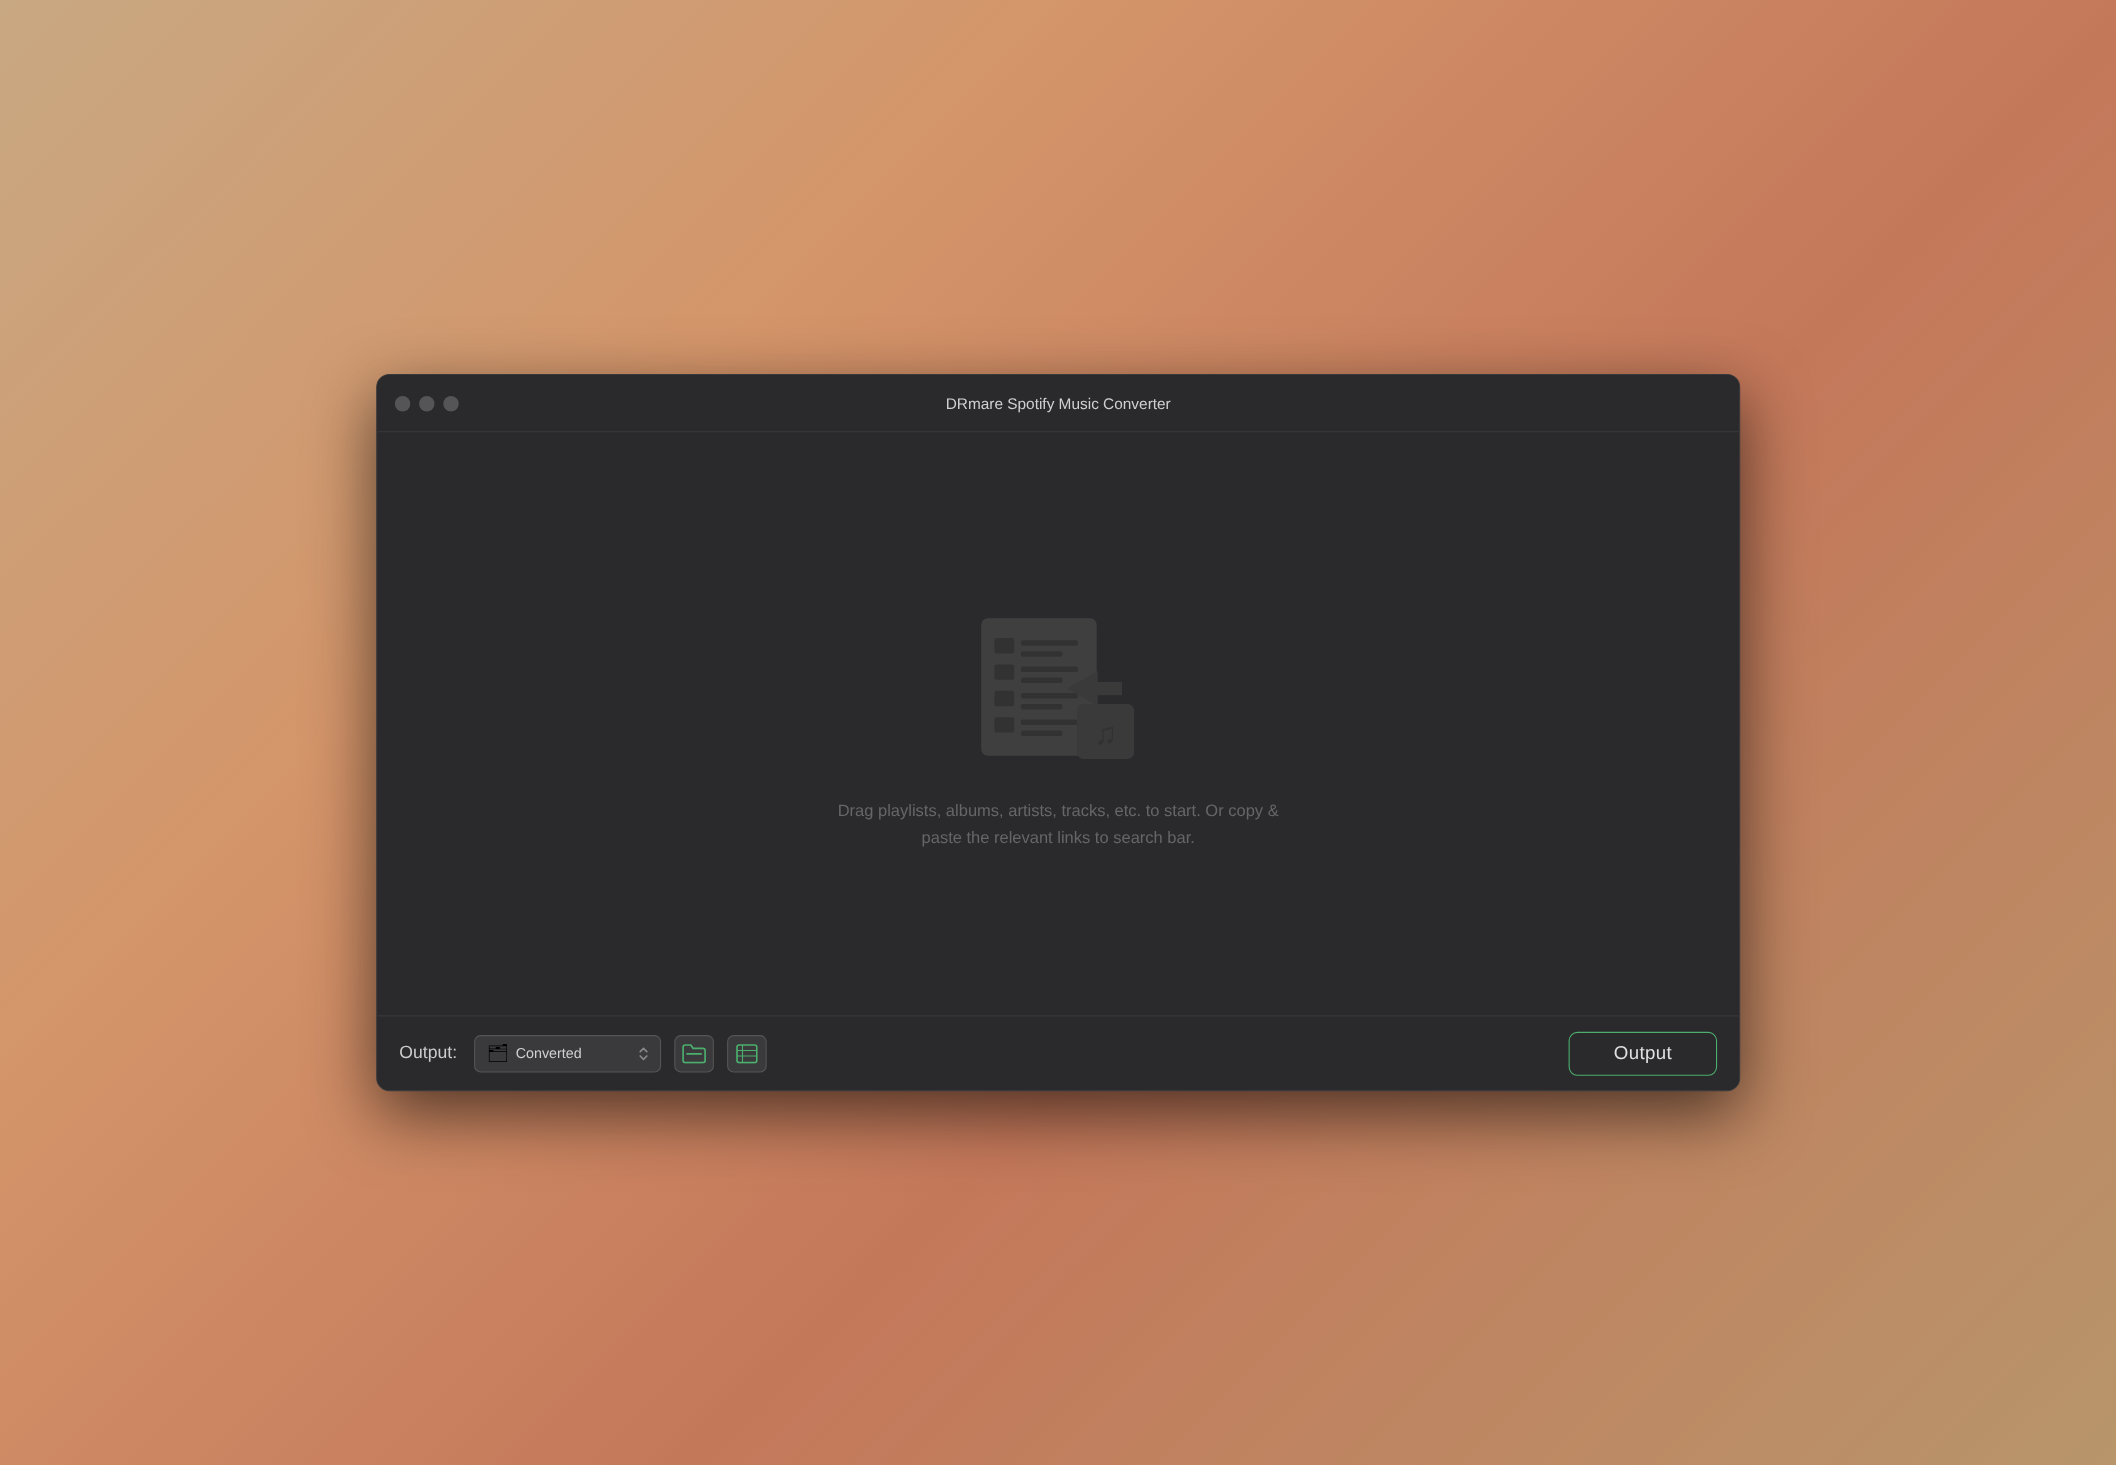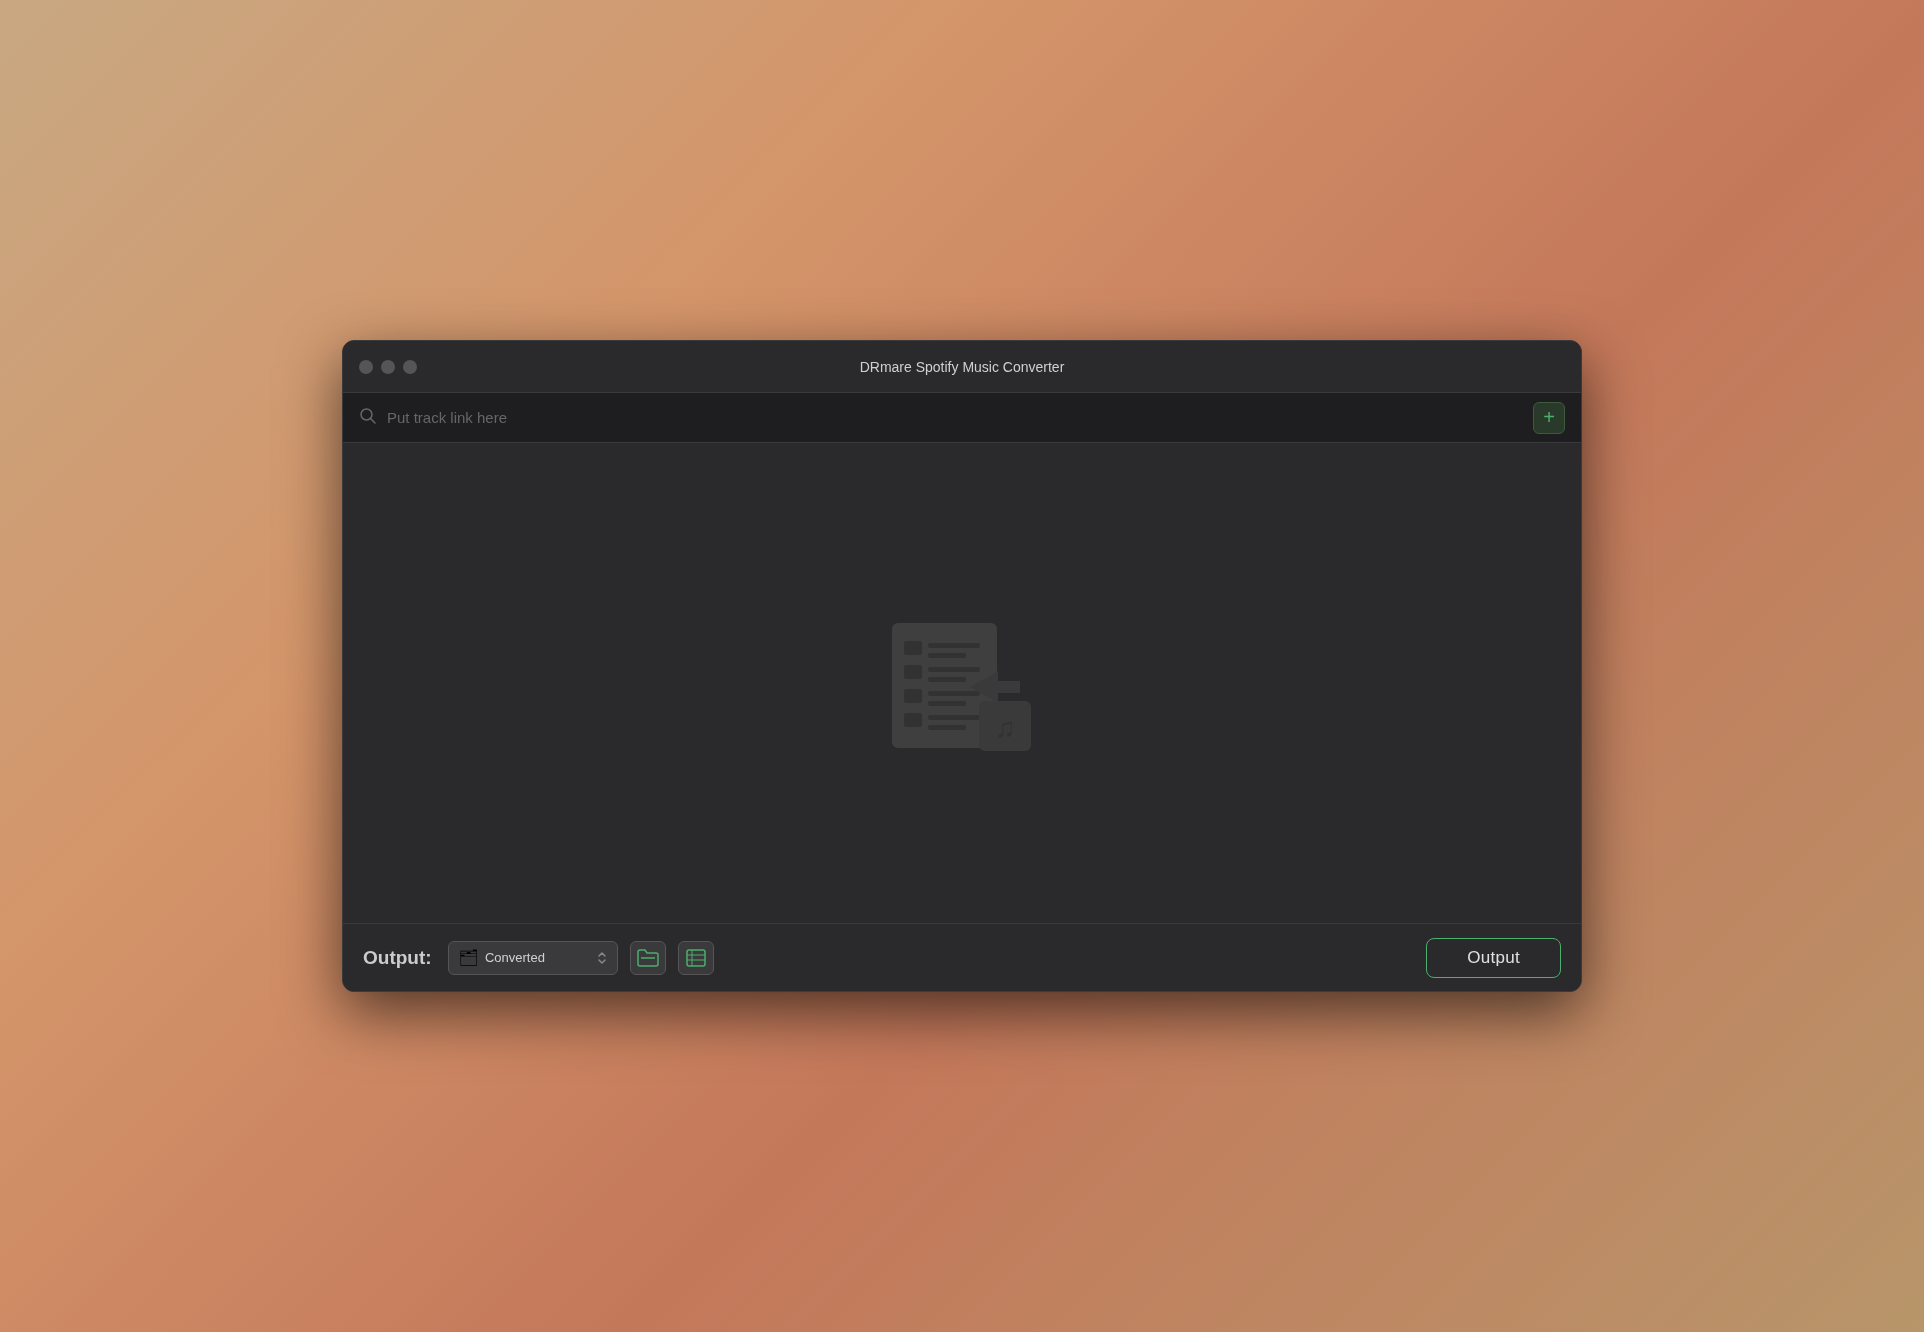--- a/index.html
+++ b/index.html
@@ -147,22 +147,22 @@
       border-top: 1px solid #3a3a3c;
       display: flex;
       align-items: center;
       padding: 0 20px;
       gap: 12px;
       flex-shrink: 0;
     }
 
     .output-label {
       color: #ccc;
-      font-size: 19px;
-      font-weight: 700;
+      font-size: 16px;
+      font-weight: 400;
       margin-right: 4px;
     }
 
     .output-selector {
       display: flex;
       align-items: center;
       background: #3a3a3c;
       border: 1px solid #555;
       border-radius: 6px;
       padding: 0 10px;
@@ -240,30 +240,20 @@
 
   <div class="title-bar">
     <div class="traffic-lights">
       <div class="traffic-light close"></div>
       <div class="traffic-light minimize"></div>
       <div class="traffic-light maximize"></div>
     </div>
     <span class="window-title">DRmare Spotify Music Converter</span>
   </div>
 
-  <div class="search-bar">
-    <span class="search-icon">
-      <svg width="18" height="18" viewBox="0 0 18 18" fill="none">
-        <circle cx="7.5" cy="7.5" r="5.5" stroke="#666" stroke-width="1.5"></circle>
-        <line x1="11.5" y1="11.5" x2="16" y2="16" stroke="#666" stroke-width="1.5" stroke-linecap="round"></line>
-      </svg>
-    </span>
-    <input class="search-input" type="text" placeholder="Put track link here" style="">
-    <div class="add-button">+</div>
-  </div>
 
   <div class="main-content">
 
     <div class="empty-icon">
       <svg viewBox="0 0 160 160" fill="none" xmlns="http://www.w3.org/2000/svg">
 
         <rect x="10" y="20" width="105" height="125" rx="6" fill="#555"></rect>
 
         <rect x="22" y="38" width="18" height="14" rx="2" fill="#3a3a3a"></rect>
         <rect x="46" y="40" width="52" height="5" rx="2" fill="#3a3a3a"></rect>
@@ -284,20 +274,21 @@
         <g transform="translate(88, 68)">
           <path d="M0 16 L28 0 L28 10 L50 10 L50 22 L28 22 L28 32 Z" fill="#4a4a4a"></path>
         </g>
 
         <rect x="97" y="98" width="52" height="50" rx="6" fill="#4a4a4a"></rect>
 
         <text x="123" y="134" text-anchor="middle" font-size="28" fill="#3a3a3a">♫</text>
       </svg>
     </div>
 
+    <p class="empty-text">Drag playlists, albums, artists, tracks, etc. to start. Or copy &amp; paste the relevant links to search bar.</p>
 
   </div>
 
   <div class="bottom-bar">
 
     <span class="output-label">Output:</span>
 
     <div class="output-selector">
       <span class="folder-emoji">🗂</span>
       <span class="output-name">Converted</span>

